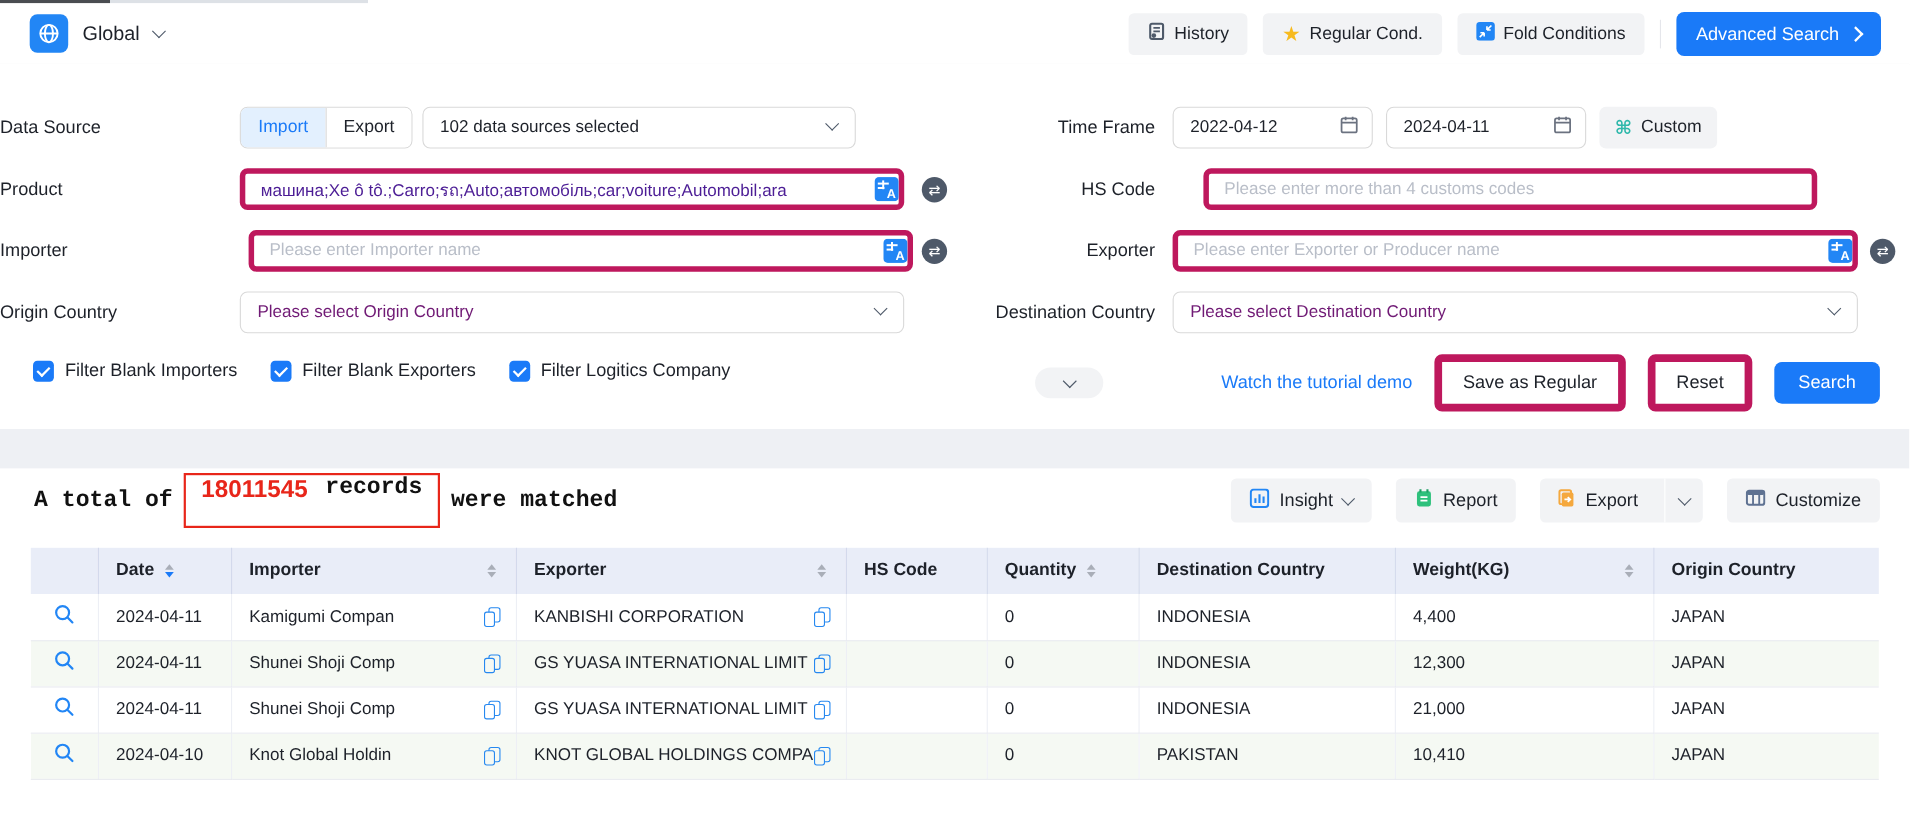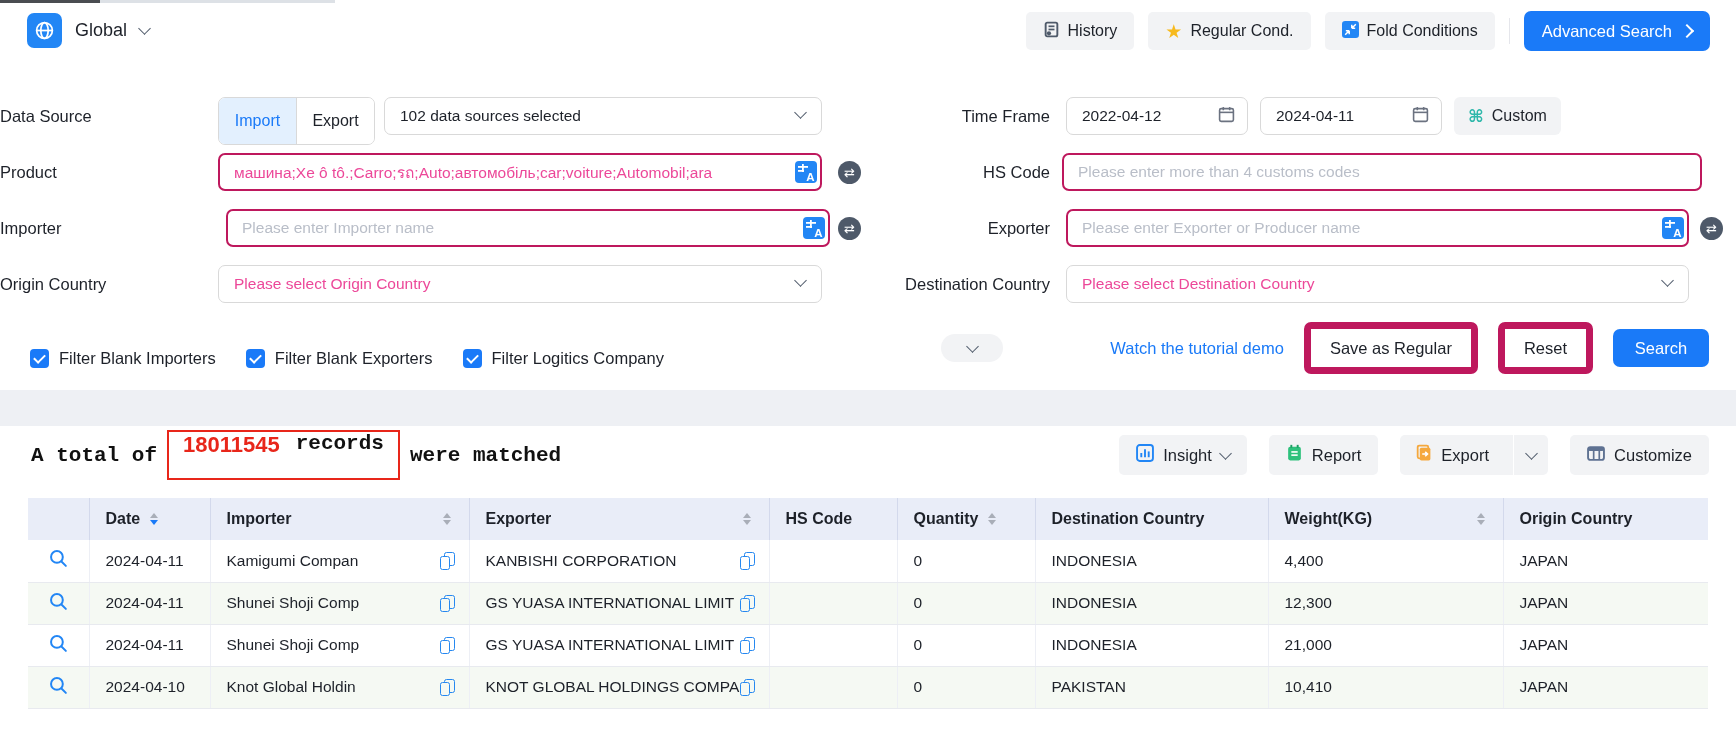--- a/index.html
+++ b/index.html
@@ -23,40 +23,40 @@
   .btn-primary{display:inline-flex;align-items:center;gap:10px;height:40px;padding:0 18px;background:#1a7af8;color:#fff;border-radius:7px;font-size:16.5px;cursor:pointer;white-space:nowrap;}
   .chev-right-white{display:inline-block;width:8px;height:8px;border-top:2px solid #fff;border-right:2px solid #fff;transform:rotate(45deg);}
 
   
   .filters{position:absolute;top:58px;left:0;right:0;height:332px;background:#fff;}
   .optional-range{position:absolute;left:1066px;top:8px;font-size:16.5px;color:#e8261a;white-space:nowrap;}
   .frow{position:absolute;left:0;right:0;height:38px;}
   .r1{top:39px}.r2{top:95px}.r3{top:151px}.r4{top:207px}
   .flabel{position:absolute;left:0;top:0;width:203px;text-align:left;font-size:16.5px;line-height:38px;color:#1d2129;}
   .flabel-r{position:absolute;left:800px;top:0;width:250px;text-align:right;font-size:16.5px;line-height:38px;color:#1d2129;}
-  .seg{position:absolute;left:218px;top:0;height:48px;display:flex;border:1px solid #d9d9d9;border-radius:7px;overflow:hidden;box-sizing:border-box;}
+  .seg{position:absolute;left:218px;top:0;height:38px;display:flex;border:1px solid #d9d9d9;border-radius:7px;overflow:hidden;box-sizing:border-box;}
   .seg-tab{display:flex;align-items:center;justify-content:center;width:77px;font-size:16px;cursor:pointer;background:#fff;color:#1d2129;}
   .seg-tab.active{background:#e3f0fe;color:#1a7af8;}
   .seg-tab + .seg-tab{border-left:1px solid #d9d9d9;}
   .selectbox{position:absolute;top:0;height:38px;border:1px solid #d9d9d9;border-radius:7px;box-sizing:border-box;display:flex;align-items:center;padding:0 34px 0 15px;font-size:15.5px;color:#1d2129;background:#fff;cursor:pointer;}
   .selectbox .chev{position:absolute;right:16px;top:14px;}
-  .selectbox.placeholder{color:#ec4899;}
+  .selectbox.placeholder{color:#701a75;}
   .inputwrap{position:absolute;top:0;height:38px;box-sizing:border-box;}
-  .inputwrap input{width:100%;height:38px;box-sizing:border-box;border:2px solid #be185d;border-radius:7px;padding:0 34px 0 14px;font-size:15.5px;color:#ec4899;outline:none;font-family:inherit;background:#fff;}
+  .inputwrap input{width:100%;height:38px;box-sizing:border-box;border:5px solid #be185d;border-radius:7px;padding:0 34px 0 14px;font-size:15.5px;color:#4c1d95;outline:none;font-family:inherit;background:#fff;}
   .inputwrap input::placeholder{color:#b9bec8;}
   .trans-icon{position:absolute;right:5px;top:8px;width:22px;height:22px;background:#2286f5;border-radius:4px;cursor:pointer;
     background-image:linear-gradient(#fff,#fff),linear-gradient(#fff,#fff),linear-gradient(#fff,#fff);
     background-repeat:no-repeat;background-size:10px 1.8px,1.8px 8px,6px 1.8px;background-position:3px 5px,7px 3px,3px 9px;}
   .trans-icon::after{content:"A";position:absolute;right:2.5px;bottom:0.5px;color:#fff;font-size:11.5px;font-weight:bold;}
   .swap-icon{position:absolute;top:8px;width:23px;height:23px;border-radius:50%;background:#4e5969;color:#fff;display:flex;align-items:center;justify-content:center;font-size:13px;cursor:pointer;}
   .datebox{position:absolute;top:0;width:182px;height:38px;border:1px solid #d9d9d9;border-radius:7px;box-sizing:border-box;display:flex;align-items:center;justify-content:space-between;padding:0 12px 0 15px;font-size:15.5px;background:#fff;cursor:pointer;}
   .custom-btn{position:absolute;left:1454px;top:0;height:38px;display:inline-flex;align-items:center;gap:8px;padding:0 14px;background:#f2f3f5;border-radius:6px;font-size:16px;cursor:pointer;}
   .cmd{color:#2fb8ab;font-size:17px;font-weight:bold;line-height:1;}
 
-  .cbrow{position:absolute;left:30px;top:270px;height:40px;display:flex;align-items:flex-end;gap:30px;}
+  .cbrow{position:absolute;left:30px;top:270px;height:40px;display:flex;align-items:flex-start;gap:30px;}
   .cbitem{display:flex;align-items:center;gap:10px;cursor:pointer;}
   .cb{width:19px;height:19px;border-radius:4px;background:#1a7af8;position:relative;flex:none;}
   .cb::after{content:"";position:absolute;left:4px;top:4.5px;width:9px;height:5px;border-left:2.2px solid #fff;border-bottom:2.2px solid #fff;transform:rotate(-45deg);}
   .cblabel{font-size:16.5px;}
   .collapse-pill{position:absolute;left:941px;top:276px;width:62px;height:28px;background:#f2f3f5;border-radius:14px;display:flex;align-items:center;justify-content:center;cursor:pointer;}
   .filter-actions{position:absolute;right:27px;top:270px;height:40px;display:flex;align-items:center;gap:20px;}
   .link{color:#1a7af8;font-size:16.5px;cursor:pointer;white-space:nowrap;}
   .btn-outline{display:inline-flex;align-items:center;justify-content:center;height:38px;padding:0 19px;border:7px solid #be185d;border-radius:7px;background:#fff;font-size:16.5px;cursor:pointer;white-space:nowrap;}
   .btn-search{display:inline-flex;align-items:center;justify-content:center;height:38px;width:96px;background:#1a7af8;color:#fff;border-radius:7px;font-size:16.5px;cursor:pointer;}
 
@@ -146,21 +146,21 @@
   </header>
 
   <section class="filters">
 
     <div class="frow r1">
       <span class="flabel">Data Source</span>
       <span class="seg">
         <span class="seg-tab active">Import</span>
         <span class="seg-tab">Export</span>
       </span>
-      <span class="selectbox" style="left:384px;width:438px;">
+      <span class="selectbox" style="left:384px;width:394px;">
         <span>102 data sources selected</span>
         <span class="chev"></span>
       </span>
       <span class="flabel-r">Time Frame</span>
       <span class="datebox" style="left:1066px;">
         <span>2022-04-12</span>
         <span><svg width="17" height="17" viewBox="0 0 16 16">
               <rect x="1.5" y="2.5" width="13" height="12" rx="1.5" fill="none" stroke="#6b7280" stroke-width="1.5"></rect>
               <line x1="1.5" y1="6" x2="14.5" y2="6" stroke="#6b7280" stroke-width="1.5"></line>
               <line x1="5" y1="1" x2="5" y2="4" stroke="#6b7280" stroke-width="1.5"></line>
@@ -183,21 +183,21 @@
     </div>
 
     <div class="frow r2">
       <span class="flabel">Product</span>
       <span class="inputwrap" style="left:218px;width:604px;">
         <input type="text" value="машина;Xe ô tô.;Carro;รถ;Auto;автомобіль;car;voiture;Automobil;ara" style="">
         <span class="trans-icon"></span>
       </span>
       <span class="swap-icon" style="left:838px;">⇄</span>
       <span class="flabel-r">HS Code</span>
-      <span class="inputwrap" style="left:1062px;width:640px;">
+      <span class="inputwrap" style="left:1094px;width:558px;">
         <input type="text" placeholder="Please enter more than 4 customs codes" style="">
       </span>
     </div>
 
     <div class="frow r3">
       <span class="flabel">Importer</span>
       <span class="inputwrap" style="left:226px;width:604px;">
         <input type="text" placeholder="Please enter Importer name" style="">
         <span class="trans-icon"></span>
       </span>

